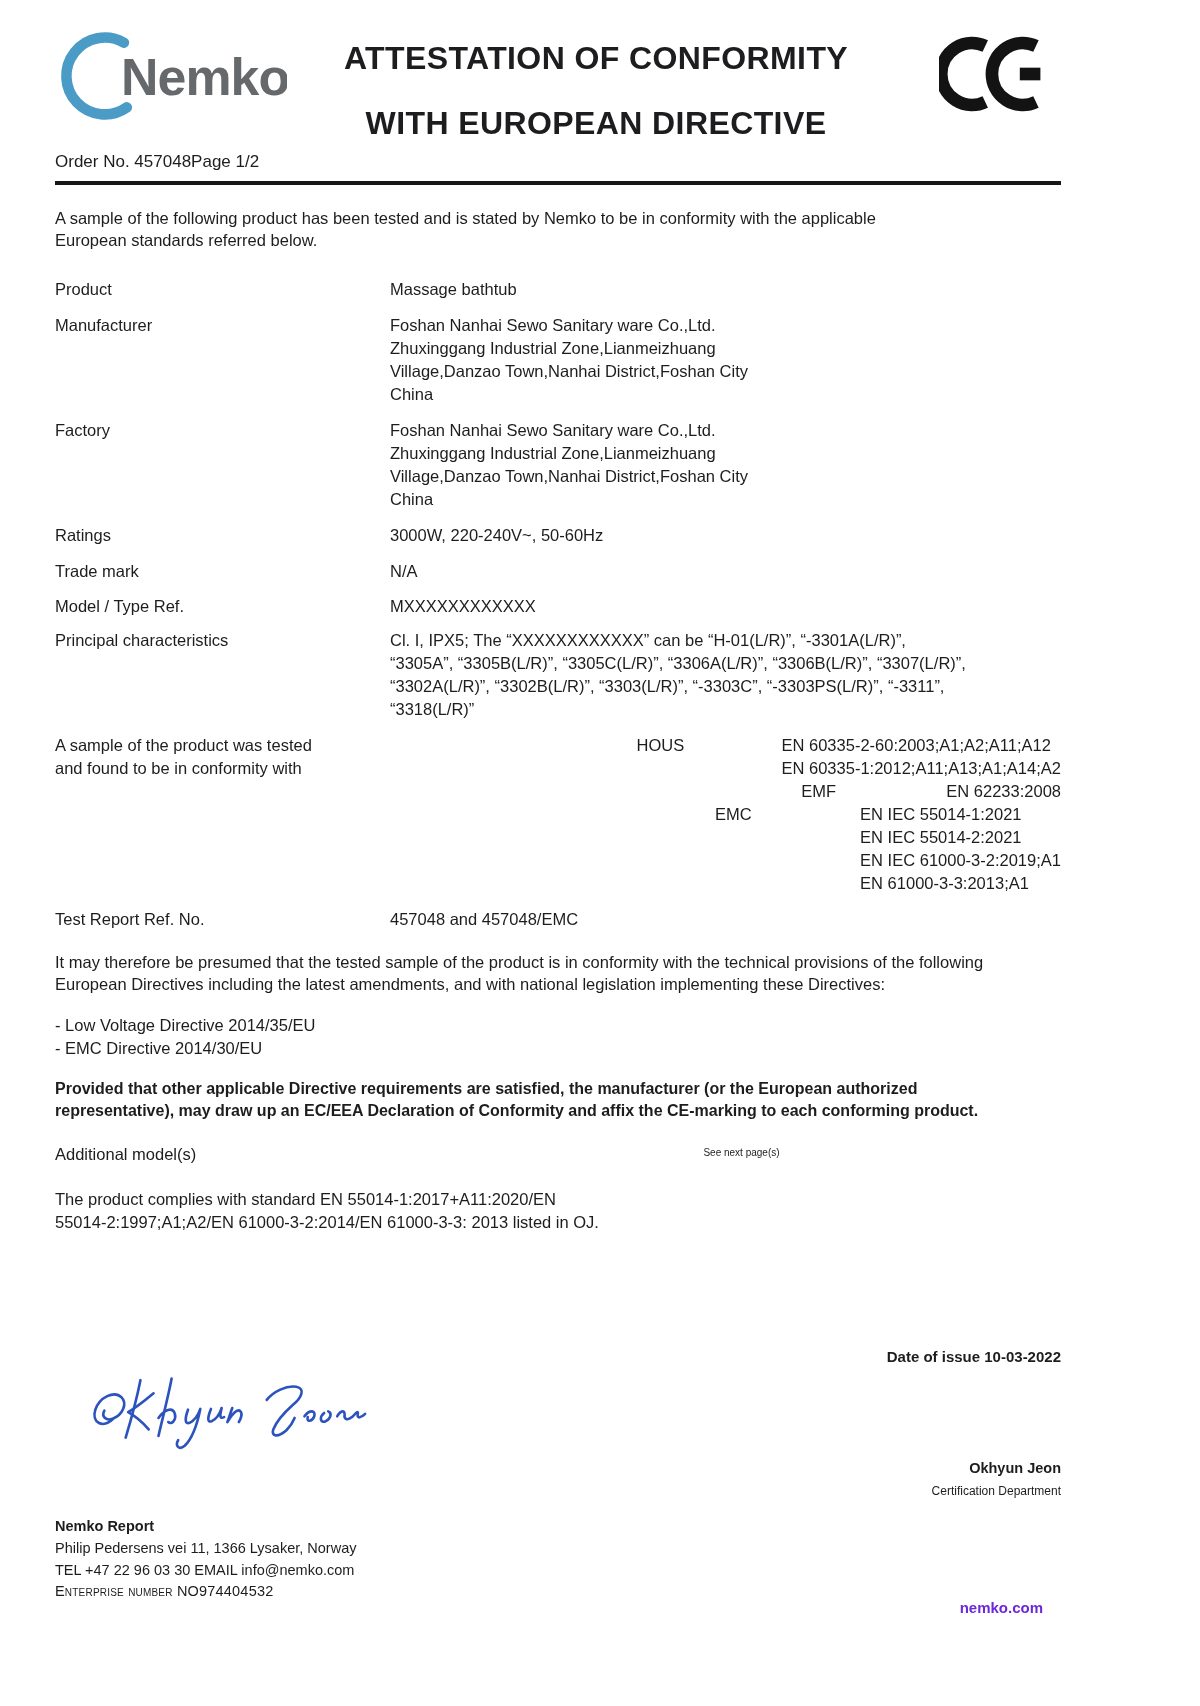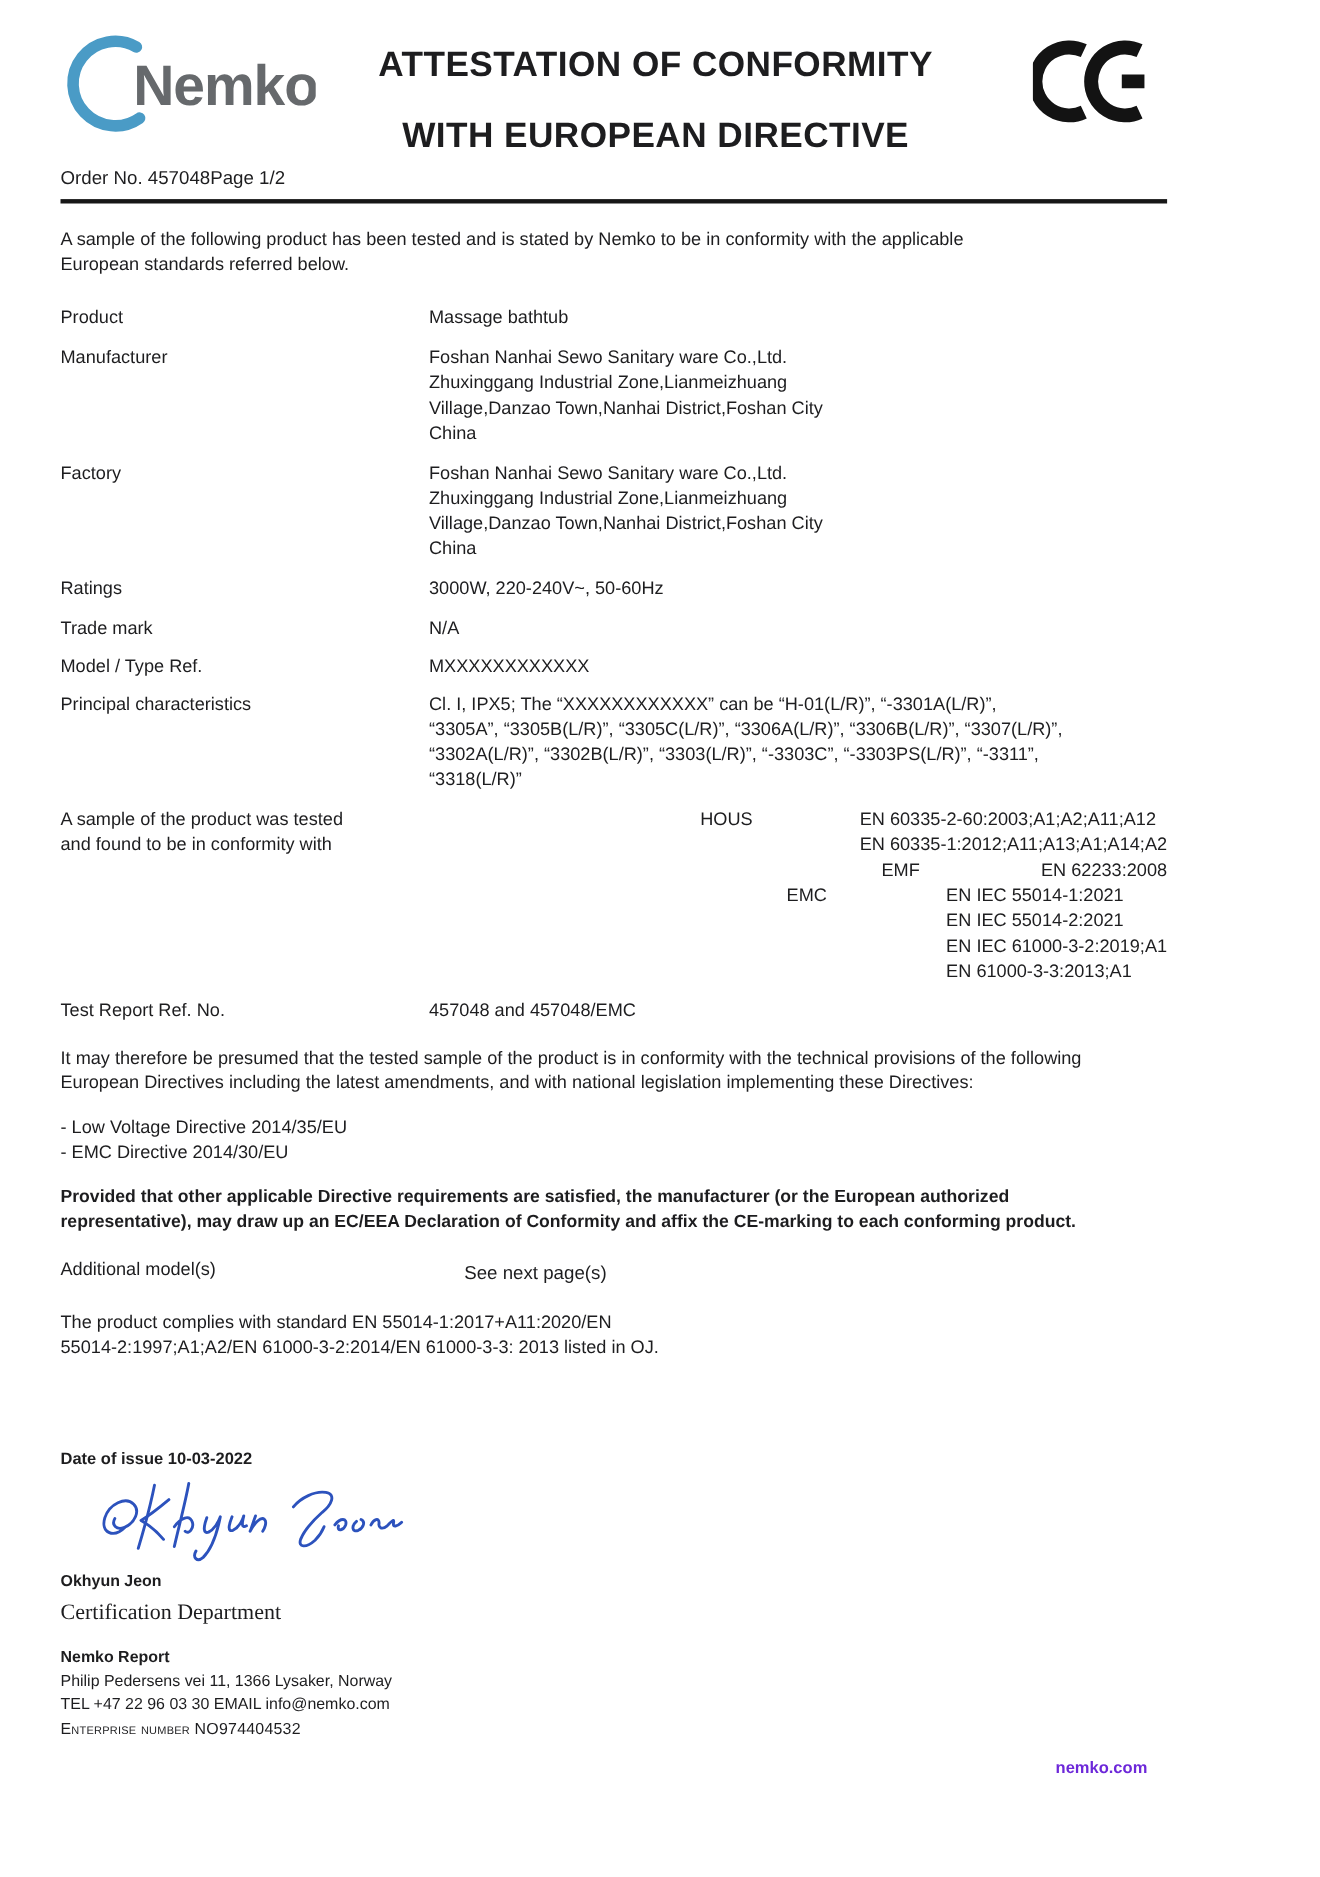--- a/index.html
+++ b/index.html
@@ -24,27 +24,27 @@
   .row{display:flex;margin-bottom:13px;}
   .row .lbl{width:335px;flex:0 0 auto;}
   .row .val{flex:1;}
   .std-group{display:flex;justify-content:flex-end;}
   .std-cat{width:145px;flex:0 0 auto;}
   .row-tight{margin-bottom:12px;}
   .note{margin-top:20px;}
   .directives{margin-top:18px;}
   .provision{margin-top:18px;font-weight:700;font-size:16px;}
   .row-models{margin-top:20px;margin-bottom:0;}
-  .val-small{font-size:17px;padding:3px 0 0 32px;}
+  .val-small{font-size:10px;padding:3px 0 0 32px;text-align:center;}
   .row-info{margin-top:22px;margin-bottom:0;}
-  .issue{margin-top:80px;}
+  .issue{margin-top:114px;text-align:right;}
   .date-line{font-size:15px;font-weight:700;}
   .sig-svg{width:340px;height:82px;margin:4px 0 0 4px;display:block;}
   .signer{font-size:14.5px;font-weight:700;margin-top:4px;}
-  .dept{font-size:20px;margin-top:5px;font-family:Liberation Serif, serif;}
+  .dept{font-size:12px;margin-top:5px;}
   .footer{margin-top:16px;font-size:14.5px;line-height:1.5;}
   .group{font-weight:700;}
   .enterprise{font-variant:small-caps;letter-spacing:.2px;}
   .website{position:absolute;right:58px;top:1598px;color:#6d28d9;font-weight:700;font-size:15px;text-decoration:none;}
 </style>
 </head>
 <body>
 
 <div class="page">
 

